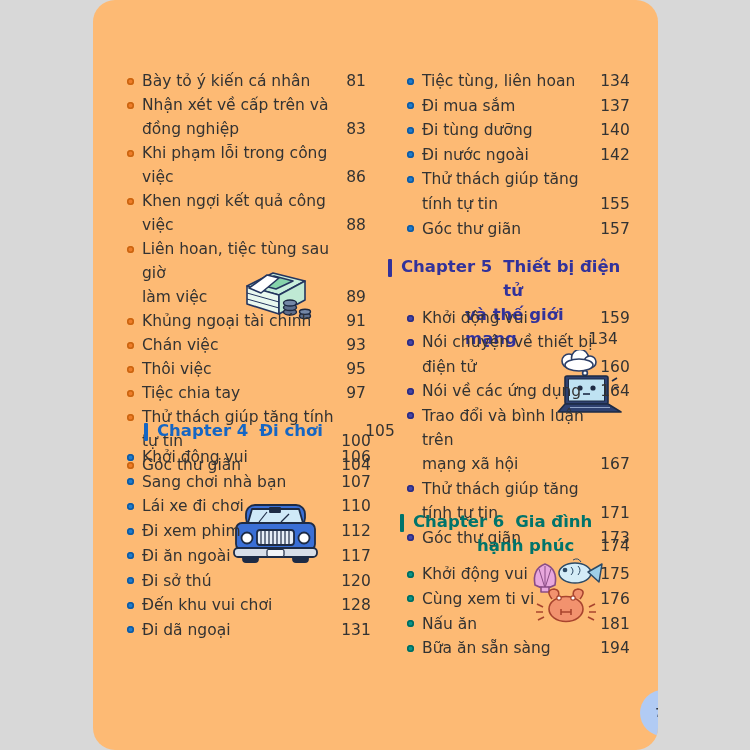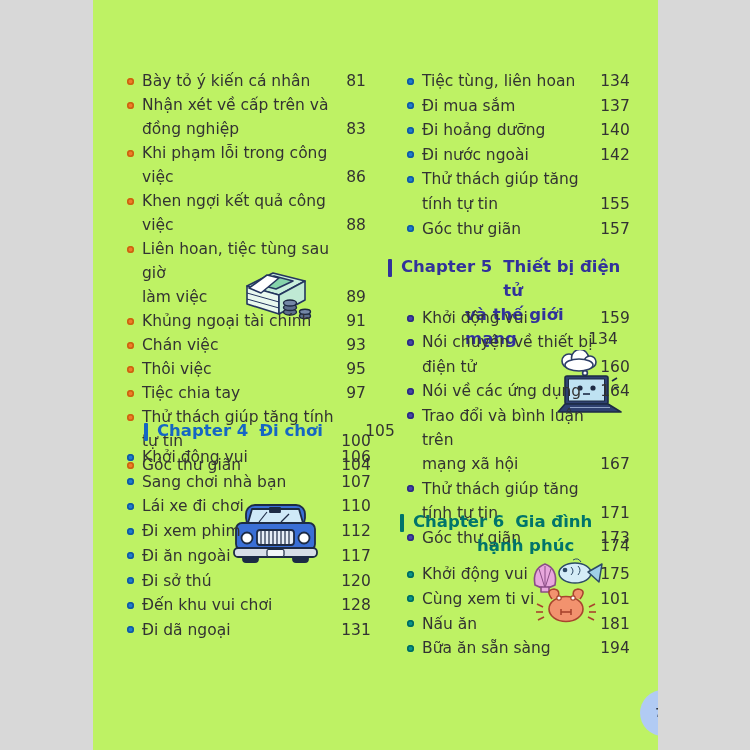--- a/index.html
+++ b/index.html
@@ -36,21 +36,21 @@
   #float-btn{
     position:absolute;width:46px;height:46px;border-radius:50%;
     display:flex;align-items:center;justify-content:center;
     padding-right:14px;box-sizing:border-box;
     font-size:12px;font-weight:bold;color:#28323f;border:none;
   }
 </style>
 </head>
 <body style="background: rgb(216, 216, 216);">
 
-<div id="paper" style="background: #bef264;">
+<div id="paper" style="background: #fdba74; border-radius: 22px;">
 
   <svg class="illu" style="left:140px;top:266px" width="84" height="58" viewBox="0 0 84 58">
     <g stroke="#24355e" stroke-width="1.6" stroke-linejoin="round">
       <polygon points="14,20 40,7 72,15 46,29" fill="#c9efdc"></polygon>
       <polygon points="24,18 41,10 60,15 43,23" fill="#86d3ab"></polygon>
       <polygon points="14,20 14,38 46,48 46,29" fill="#e9f8ef"></polygon>
       <polygon points="46,29 46,48 72,34 72,15" fill="#bfe9d4"></polygon>
       <polygon points="34,9 46,12 28,27 16,22" fill="#ffffff"></polygon>
       <line x1="14" y1="27" x2="46" y2="36" stroke-width="1"></line>
       <line x1="14" y1="33" x2="46" y2="42" stroke-width="1"></line>
@@ -266,21 +266,21 @@
         <span class="label">Tiệc tùng, liên hoan</span>
         <span class="page">134</span>
       </div>
       <div class="row">
         <span class="bullet" style="background: rgb(30, 124, 205); box-shadow: rgb(18, 89, 158) 0px 0px 0px 1.5px inset;"></span>
         <span class="label">Đi mua sắm</span>
         <span class="page">137</span>
       </div>
       <div class="row">
         <span class="bullet" style="background: rgb(30, 124, 205); box-shadow: rgb(18, 89, 158) 0px 0px 0px 1.5px inset;"></span>
-        <span class="label">Đi hoảng dưỡng</span>
+        <span class="label">Đi tùng dưỡng</span>
         <span class="page">140</span>
       </div>
       <div class="row">
         <span class="bullet" style="background: rgb(30, 124, 205); box-shadow: rgb(18, 89, 158) 0px 0px 0px 1.5px inset;"></span>
         <span class="label">Đi nước ngoài</span>
         <span class="page">142</span>
       </div>
       <div class="row">
         <span class="bullet" style="background: rgb(30, 124, 205); box-shadow: rgb(18, 89, 158) 0px 0px 0px 1.5px inset;"></span>
         <span class="label">Thử thách giúp tăng tính tự tin</span>
@@ -349,21 +349,21 @@
     </div>
     <div class="block" style="left: 307px; top: 562px; width: 234px; line-height: 24.8px;">
       <div class="row">
         <span class="bullet" style="background: rgb(10, 148, 136); box-shadow: rgb(0, 105, 95) 0px 0px 0px 1.5px inset;"></span>
         <span class="label">Khởi động vui</span>
         <span class="page">175</span>
       </div>
       <div class="row">
         <span class="bullet" style="background: rgb(10, 148, 136); box-shadow: rgb(0, 105, 95) 0px 0px 0px 1.5px inset;"></span>
         <span class="label">Cùng xem ti vi</span>
-        <span class="page">101</span>
+        <span class="page">176</span>
       </div>
       <div class="row">
         <span class="bullet" style="background: rgb(10, 148, 136); box-shadow: rgb(0, 105, 95) 0px 0px 0px 1.5px inset;"></span>
         <span class="label">Nấu ăn</span>
         <span class="page">181</span>
       </div>
       <div class="row">
         <span class="bullet" style="background: rgb(10, 148, 136); box-shadow: rgb(0, 105, 95) 0px 0px 0px 1.5px inset;"></span>
         <span class="label">Bữa ăn sẵn sàng</span>
         <span class="page">194</span>

